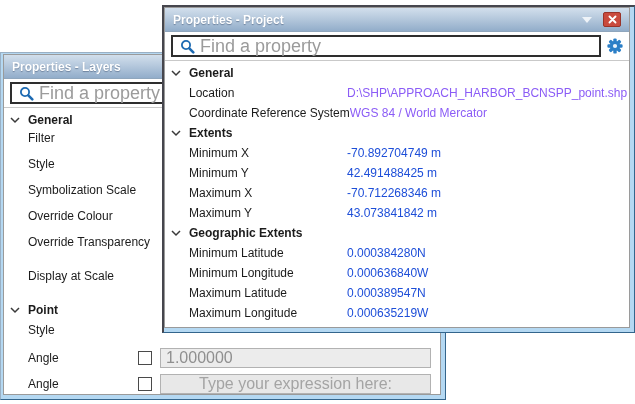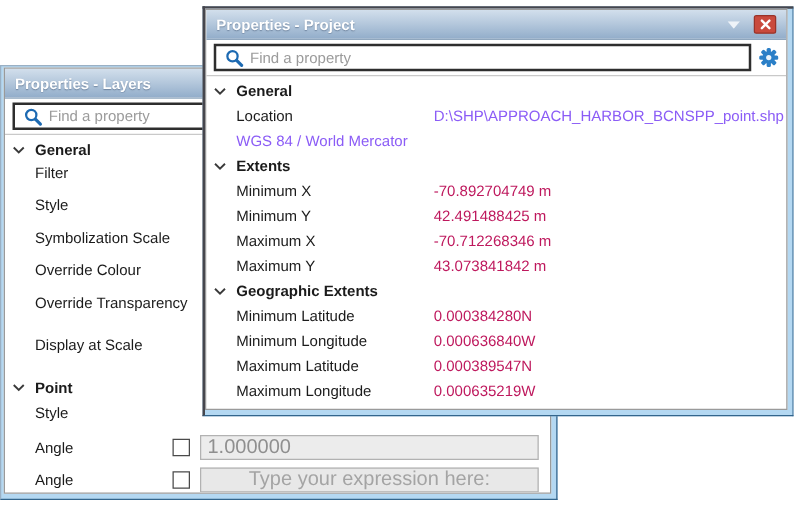--- a/index.html
+++ b/index.html
@@ -15,33 +15,33 @@
               border-bottom:1px solid #8fa6bd; }
   .titlebar .title { flex:1; color:#ffffff; font-size:12px; font-weight:bold; text-shadow:0 1px 1px rgba(40,60,90,.45); white-space:nowrap; overflow:hidden; }
   .win-menu-btn { width:16px; height:14px; display:flex; align-items:center; justify-content:center; margin-right:8px; cursor:pointer; }
   .close-btn { width:18px; height:15px; background:#c94a3d; border:1px solid #993329; border-radius:2px;
                display:flex; align-items:center; justify-content:center; cursor:pointer; }
 
   .search-row { flex:0 0 28px; display:flex; align-items:center; padding:3px 6px; gap:6px; }
   .search-box { flex:1; height:22px; border:2px solid #2e2e2e; background:#fff; display:flex; align-items:center; }
   .search-box .mag { flex:0 0 auto; margin:0 5px 0 7px; display:flex; }
   .search-box input { flex:1; border:none; outline:none; font-family:"Liberation Sans",sans-serif;
-                      font-size:12px; color:#444; background:transparent; min-width:0; }
+                      font-size:18px; color:#444; background:transparent; min-width:0; }
   .search-box input::placeholder { color:#9b9b9b; opacity:1; }
   .gear-btn { flex:0 0 16px; height:16px; display:flex; cursor:pointer; }
 
   .content { flex:1; border-top:1px solid #c9c9c9; padding-top:2px; overflow:hidden; position:relative; }
 
   
   .prow { position:relative; display:flex; align-items:center; height:20px; font-size:12px; color:#1b1b1b; padding-left:24px; }
   .prow.section { font-weight:bold; }
   .prow .chev { position:absolute; left:6px; top:6px; display:flex; }
   .prow .lbl { flex:0 0 158px; white-space:nowrap; }
   .prow .val { flex:1; white-space:nowrap; overflow:hidden; color:#8b5cf6; }
-  .prow .val.muted { color:#be185d; }
+  .prow .val.muted { color:#1d4ed8; }
 
   
   .lrow { position:relative; display:flex; align-items:center; height:18px; font-size:12px; color:#1b1b1b; padding-left:24px; }
   .lrow.section { font-weight:bold; }
   .lrow .chev { position:absolute; left:6px; top:5px; display:flex; }
   .lrow .lbl { white-space:nowrap; }
 
   .field-row { position:relative; display:flex; align-items:center; height:22px; font-size:12px; color:#1b1b1b; padding-left:24px; }
   .field-row .lbl { flex:0 0 110px; white-space:nowrap; }
   .field-row input[type="checkbox"] { appearance:none; width:14px; height:14px; border:1px solid #4a4a4a; background:#fff; margin:0 8px 0 0; cursor:pointer; }
@@ -185,20 +185,21 @@
                 <polyline points="1,2 5,6 9,2" fill="none" stroke="#3a3a3a" stroke-width="1.5"></polyline>
               </svg>
           </span>
           <span class="lbl">General</span>
         </div>
         <div class="prow">
           <span class="lbl">Location</span>
           <span class="val">D:\SHP\APPROACH_HARBOR_BCNSPP_point.shp</span>
         </div>
         <div class="prow">
+          <span class="lbl">Coordinate Reference System</span>
           <span class="val">WGS 84 / World Mercator</span>
         </div>
 
         <div class="prow section">
           <span class="chev">
             <svg width="10" height="8" viewBox="0 0 10 8">
                 <polyline points="1,2 5,6 9,2" fill="none" stroke="#3a3a3a" stroke-width="1.5"></polyline>
               </svg>
           </span>
           <span class="lbl">Extents</span>

